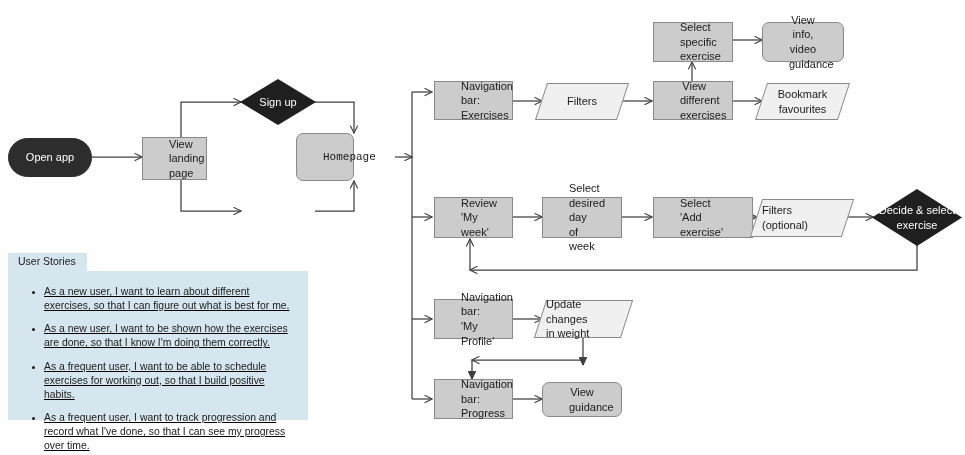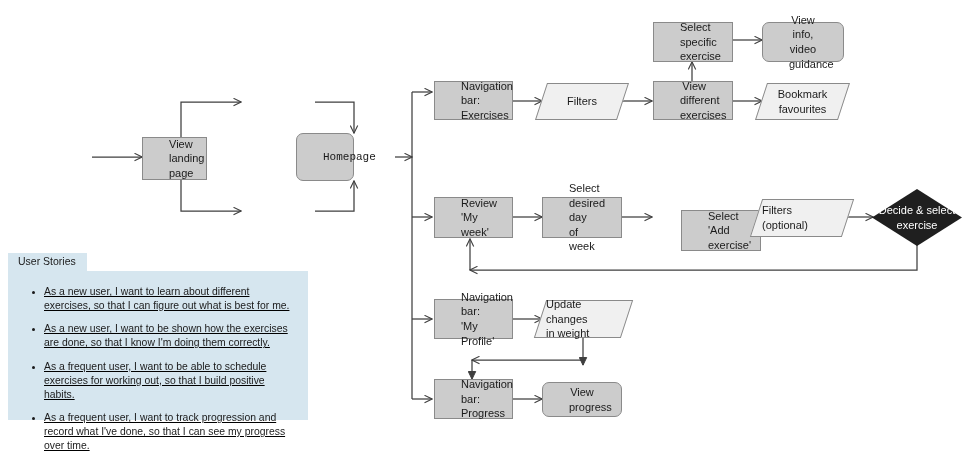--- a/index.html
+++ b/index.html
@@ -199,26 +199,33 @@
 
       <path d="M513,319 L542,319" marker-end="url(#arw)"></path>
       <path d="M583,338 L583,365" marker-end="url(#arwf)"></path>
       <path d="M583,360 L472,360" marker-end="url(#arw)"></path>
       <path d="M472,360 L472,379" marker-end="url(#arwf)"></path>
 
       <path d="M513,399 L542,399" marker-end="url(#arw)"></path>
     </g>
   </svg>
 
+  <div class="node shape-terminator" style="left:8px; top:138px; width:84px; height:39px;">
+    <span class="lbl">Open app</span>
+  </div>
 
   <div class="node shape-process" style="left:142px; top:137px; width:65px; height:43px;">
     <span class="lbl">View landing
 page</span>
   </div>
 
+  <div class="node shape-decision" style="left:240px; top:79px; width:76px; height:46px;">
+    <span class="diamond-bg"></span>
+    <span class="lbl">Sign up</span>
+  </div>
 
 
   <div class="node shape-process center" style="left:296px; top:133px; width:58px; height:48px;font-family:Liberation Mono, monospace;">
     <span class="lbl">Homepage</span>
   </div>
 
   <div class="node shape-process" style="left:434px; top:81px; width:79px; height:39px;">
     <span class="lbl">Navigation bar:
 Exercises</span>
   </div>
@@ -252,21 +259,21 @@
     <span class="para-bg"></span>
     <span class="lbl">Bookmark
 favourites</span>
   </div>
 
   <div class="node shape-process" style="left:542px; top:197px; width:80px; height:41px;">
     <span class="lbl">Select desired
 day of week</span>
   </div>
 
-  <div class="node shape-process" style="left:653px; top:210px; width:80px; height:41px;margin-left:28px;">
+  <div class="node shape-process" style="left:653px; top:197px; width:100px; height:41px;">
     <span class="lbl">Select 'Add
 exercise'</span>
   </div>
 
   <div class="node shape-data left" style="left:756px; top:199px; width:92px; height:38px;">
     <span class="para-bg"></span>
     <span class="lbl">Filters
 (optional)</span>
   </div>
 
@@ -286,21 +293,21 @@
     <span class="lbl">Update changes
 in weight</span>
   </div>
 
   <div class="node shape-process" style="left:434px; top:379px; width:79px; height:40px;">
     <span class="lbl">Navigation bar:
 Progress</span>
   </div>
 
   <div class="node shape-process center" style="left:542px; top:382px; width:80px; height:35px;">
-    <span class="lbl">View progress</span>
+    <span class="lbl">View guidance</span>
   </div>
 
   <div id="user-stories">
     <span class="tab-notch"></span>
     <div class="us-title">User Stories</div>
     <ul>
       <li>As a new user, I want to learn about different exercises, so that I can figure out what is best for me.</li>
       <li>As a new user, I want to be shown how the exercises are done, so that I know I'm doing them correctly.</li>
       <li>As a frequent user, I want to be able to schedule exercises for working out, so that I build positive habits.</li>
       <li>As a frequent user, I want to track progression and record what I've done, so that I can see my progress over time.</li>

